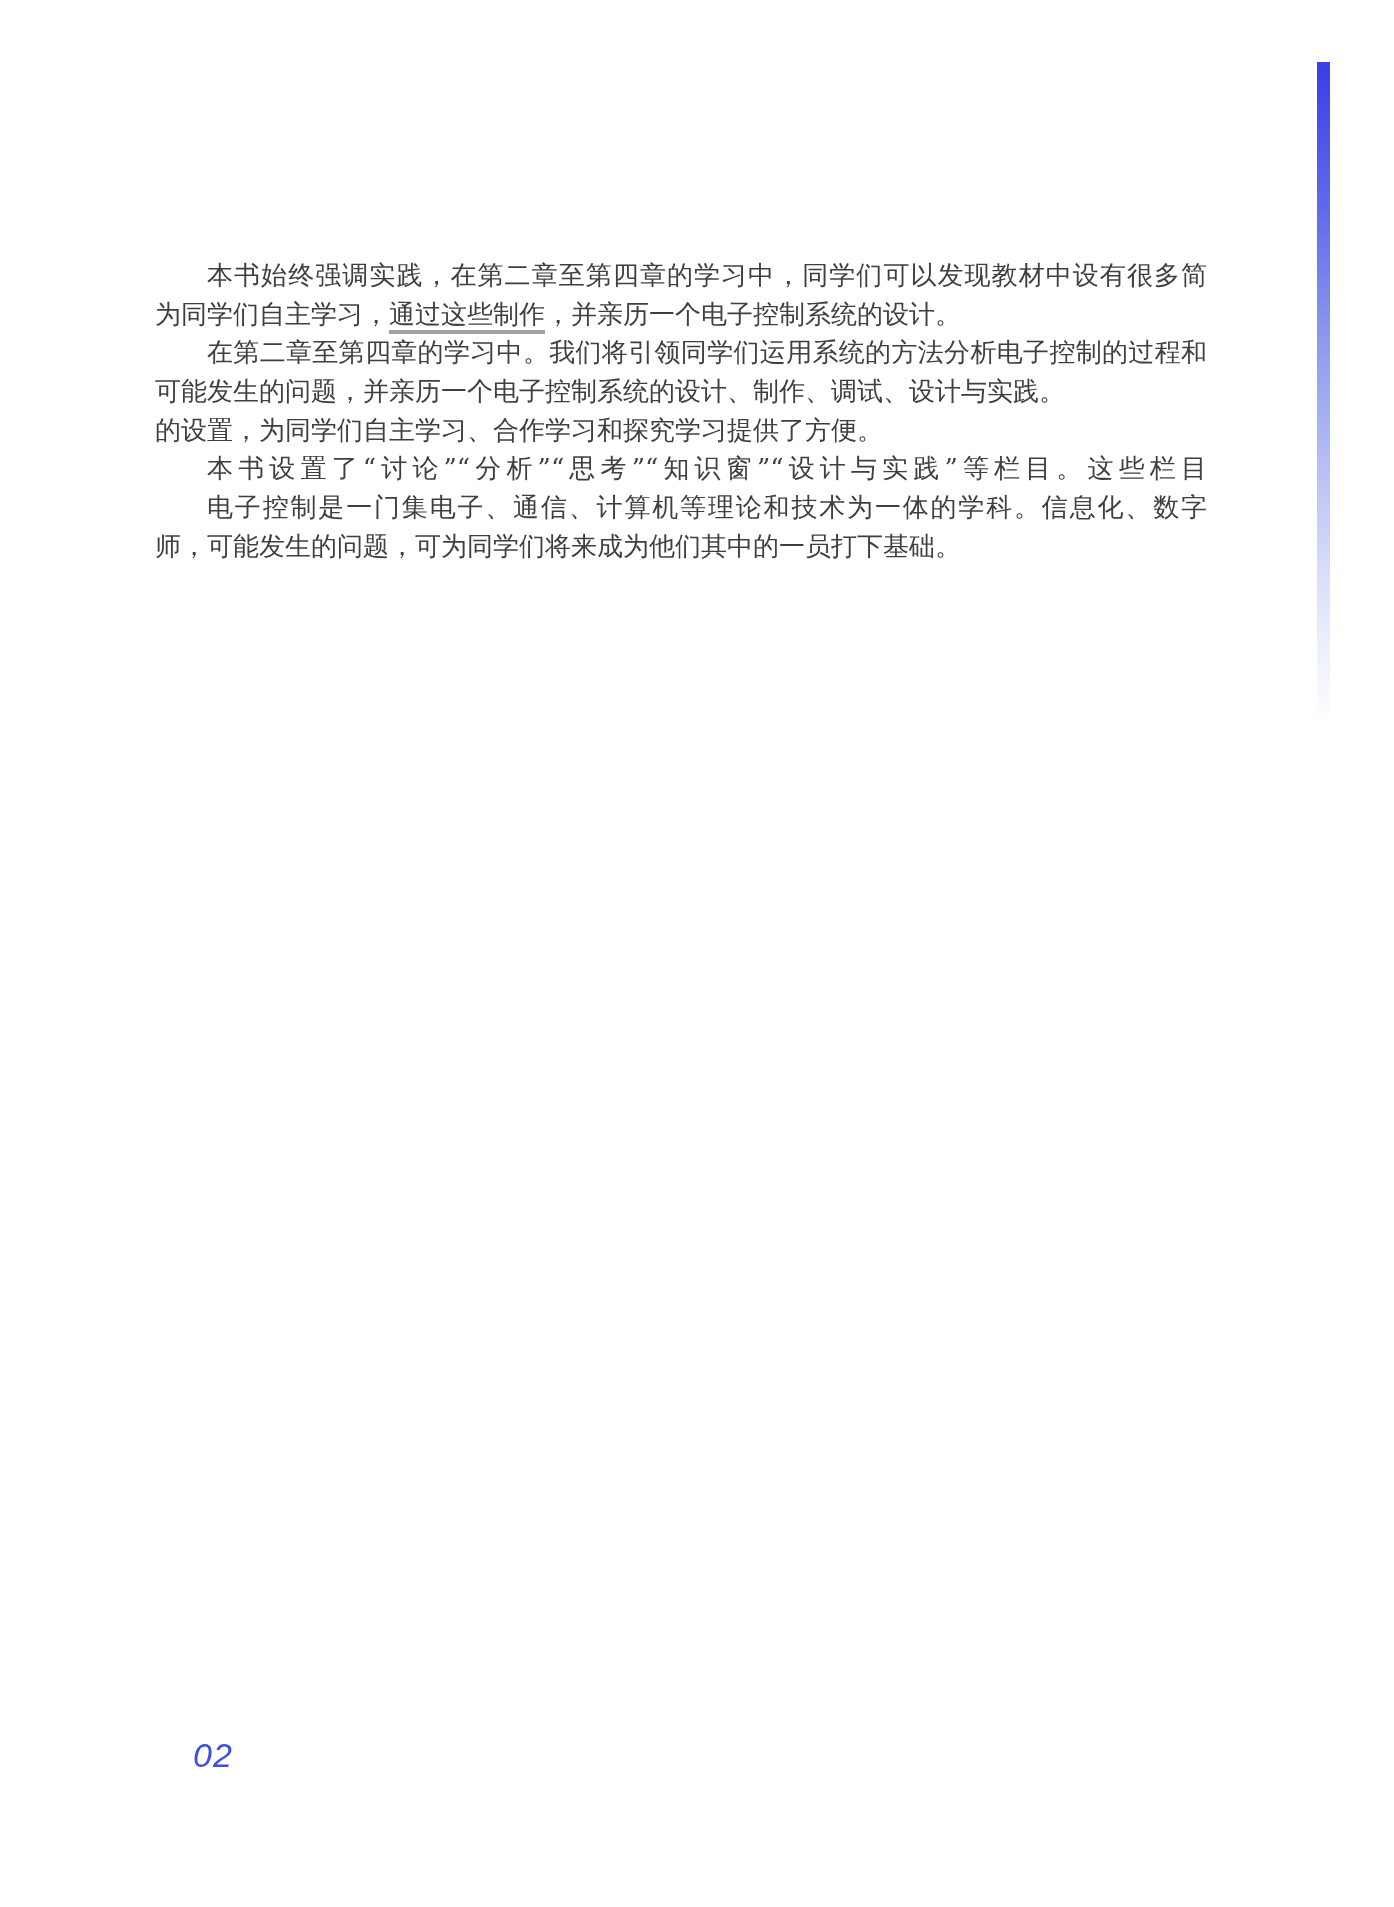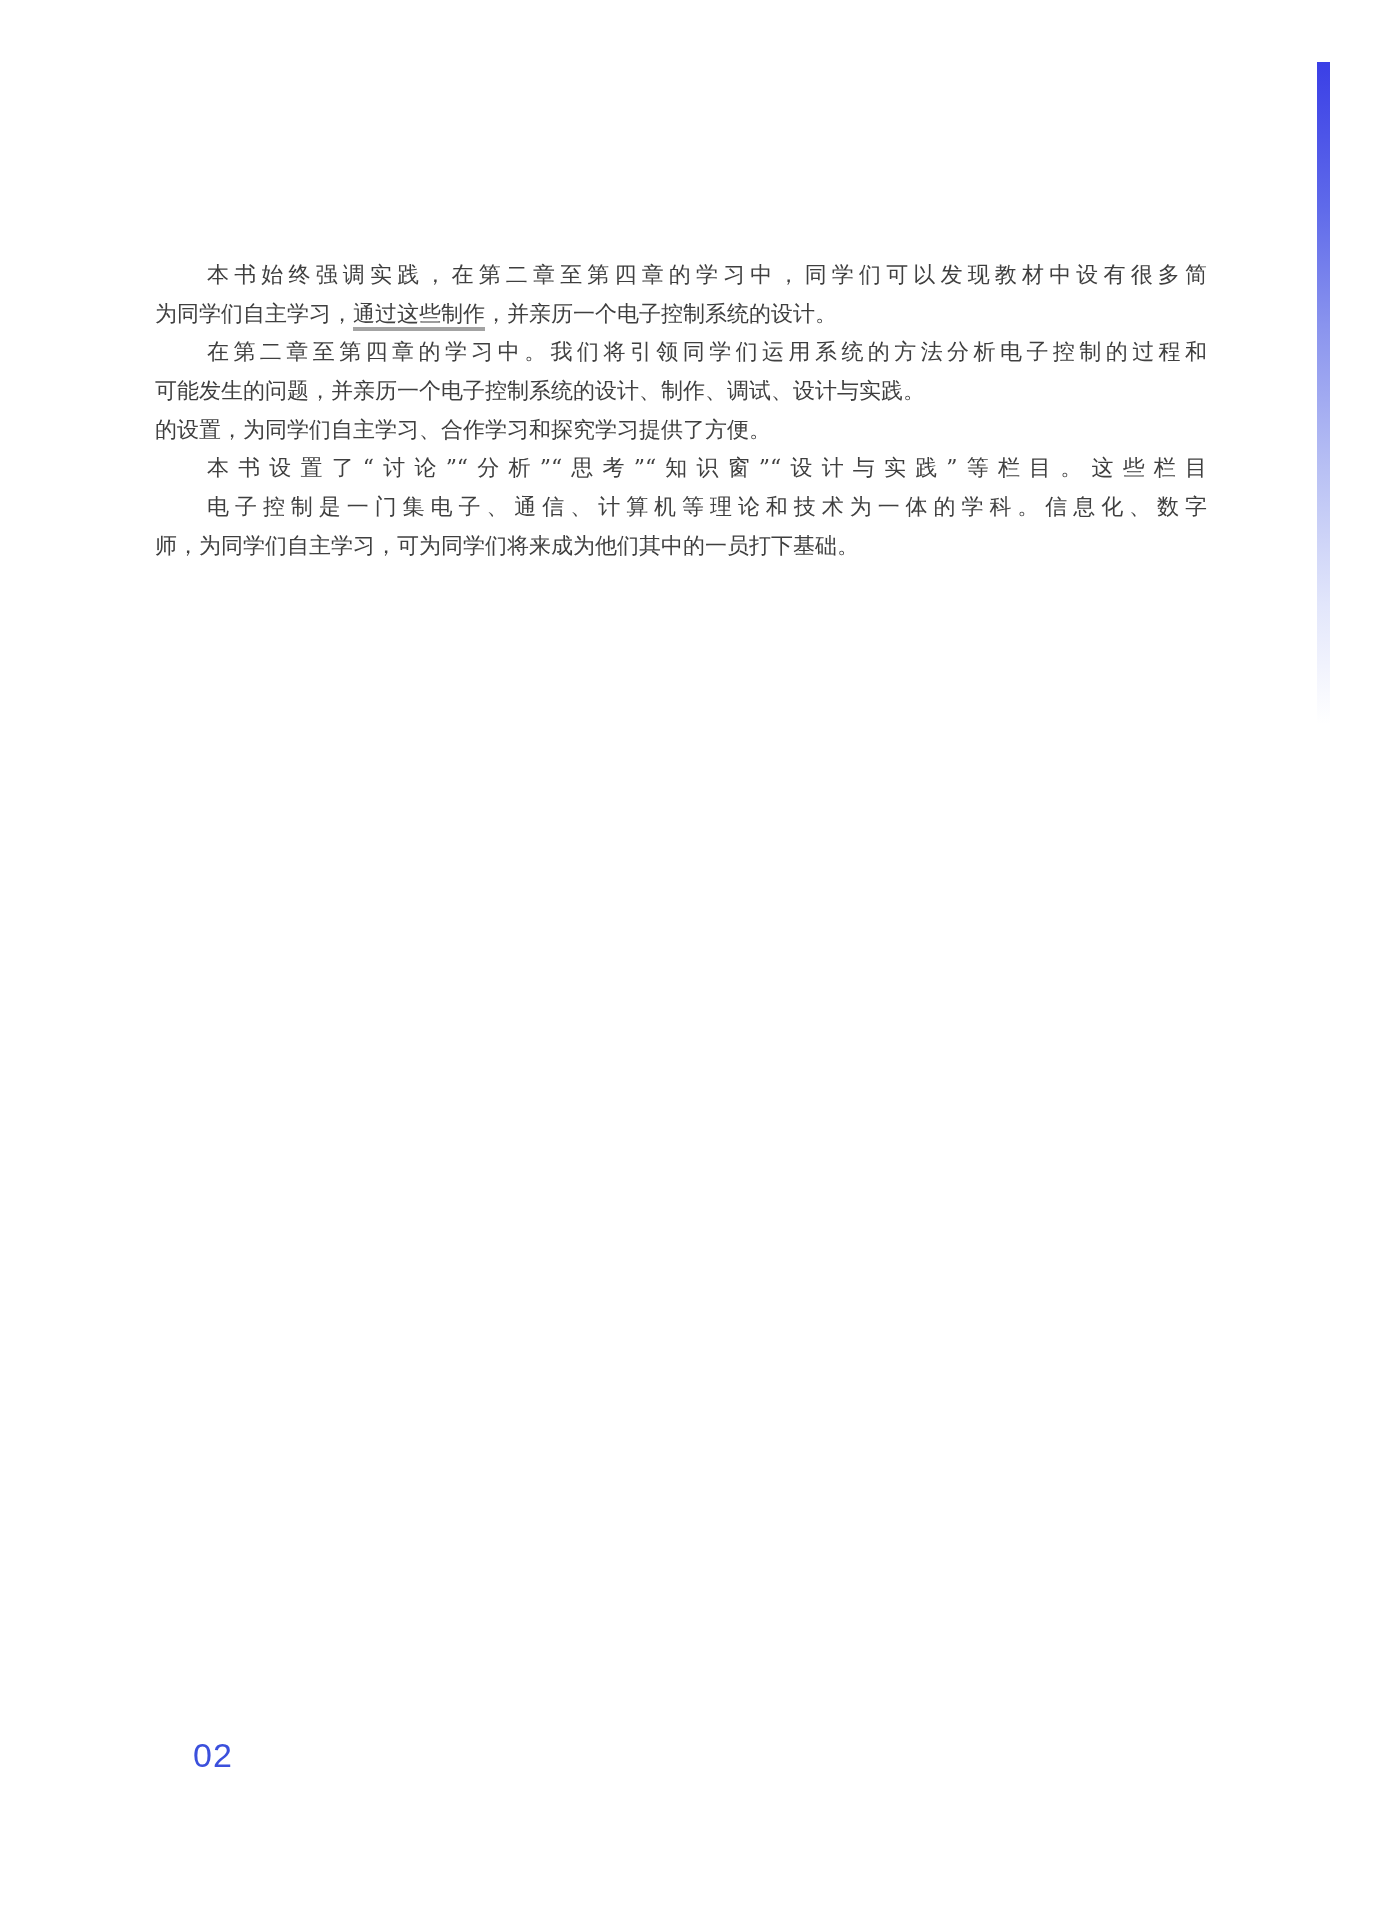--- a/index.html
+++ b/index.html
@@ -30,21 +30,21 @@
       #e2e6fb 82%,
       #ffffff 100%);
   }
   
   .text-block {
     position: absolute;
     left: 155px;
     top: 256px;
     width: 1052px;
     color: #3f3f3f;
-    font-size: 22px;
+    font-size: 26px;
     font-weight: 400;
   }
   .para { margin: 0; padding: 0; }
   .line {
     display: block;
     height: 38.7px;
     line-height: 38.7px;
     text-align: justify;
     text-align-last: justify;
     white-space: nowrap;
@@ -62,20 +62,21 @@
   
   .page-number {
     position: absolute;
     left: 193px;
     top: 1736px;
     font-family: "Liberation Sans", "DejaVu Sans", sans-serif;
     font-size: 34px;
     line-height: 38px;
     color: #3b50dc;
     letter-spacing: 1px;
+    font-style: italic;
   }
 </style>
 </head>
 <body>
 
 <div class="page">
 
   <div class="accent-bar"></div>
 
   <main class="text-block">
@@ -90,20 +91,20 @@
       <span class="line last">可能发生的问题，并亲历一个电子控制系统的设计、制作、调试、设计与实践。</span>
     </p>
 
     <p class="para">
       <span class="line last">的设置，为同学们自主学习、合作学习和探究学习提供了方便。</span>
       <span class="line first">本书设置了“讨论”“分析”“思考”“知识窗”“设计与实践”等栏目。这些栏目</span>
     </p>
 
     <p class="para">
       <span class="line first">电子控制是一门集电子、通信、计算机等理论和技术为一体的学科。信息化、数字</span>
-      <span class="line last">师，为同学们自主学习，可为同学们将来成为他们其中的一员打下基础。</span>
+      <span class="line last">师，可能发生的问题，可为同学们将来成为他们其中的一员打下基础。</span>
     </p>
 
   </main>
 
   <div class="page-number">02</div>
 
 </div>
 
 </body></html>

